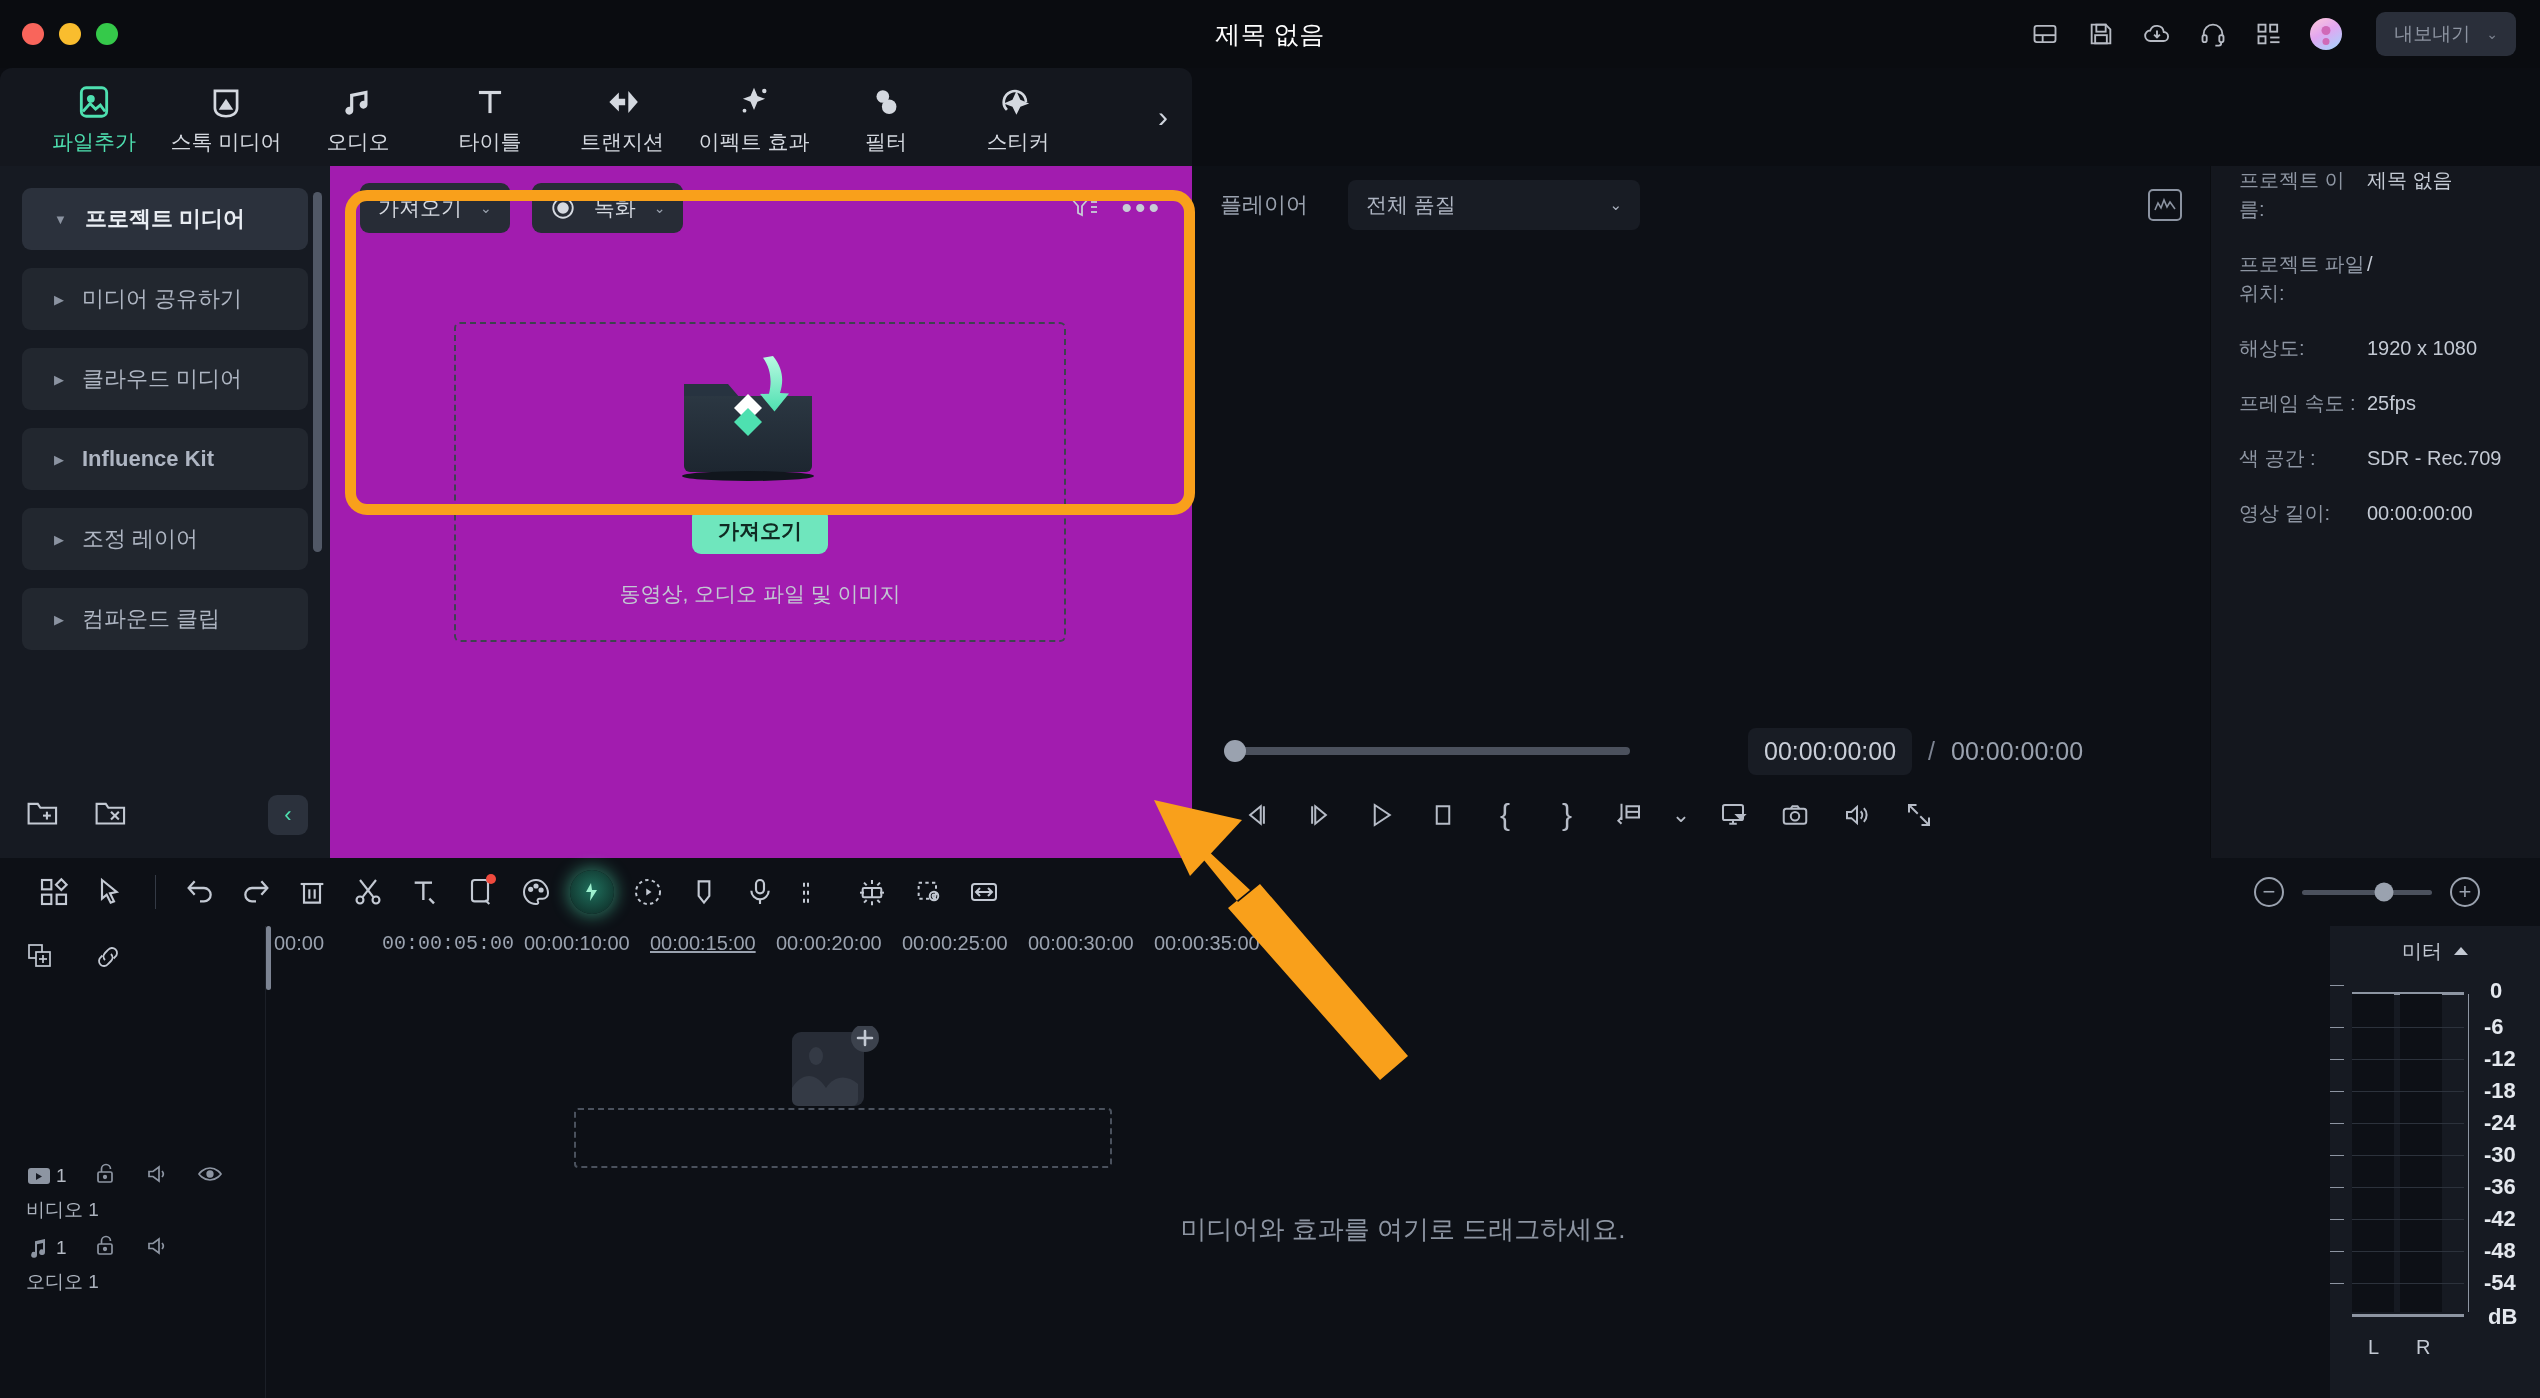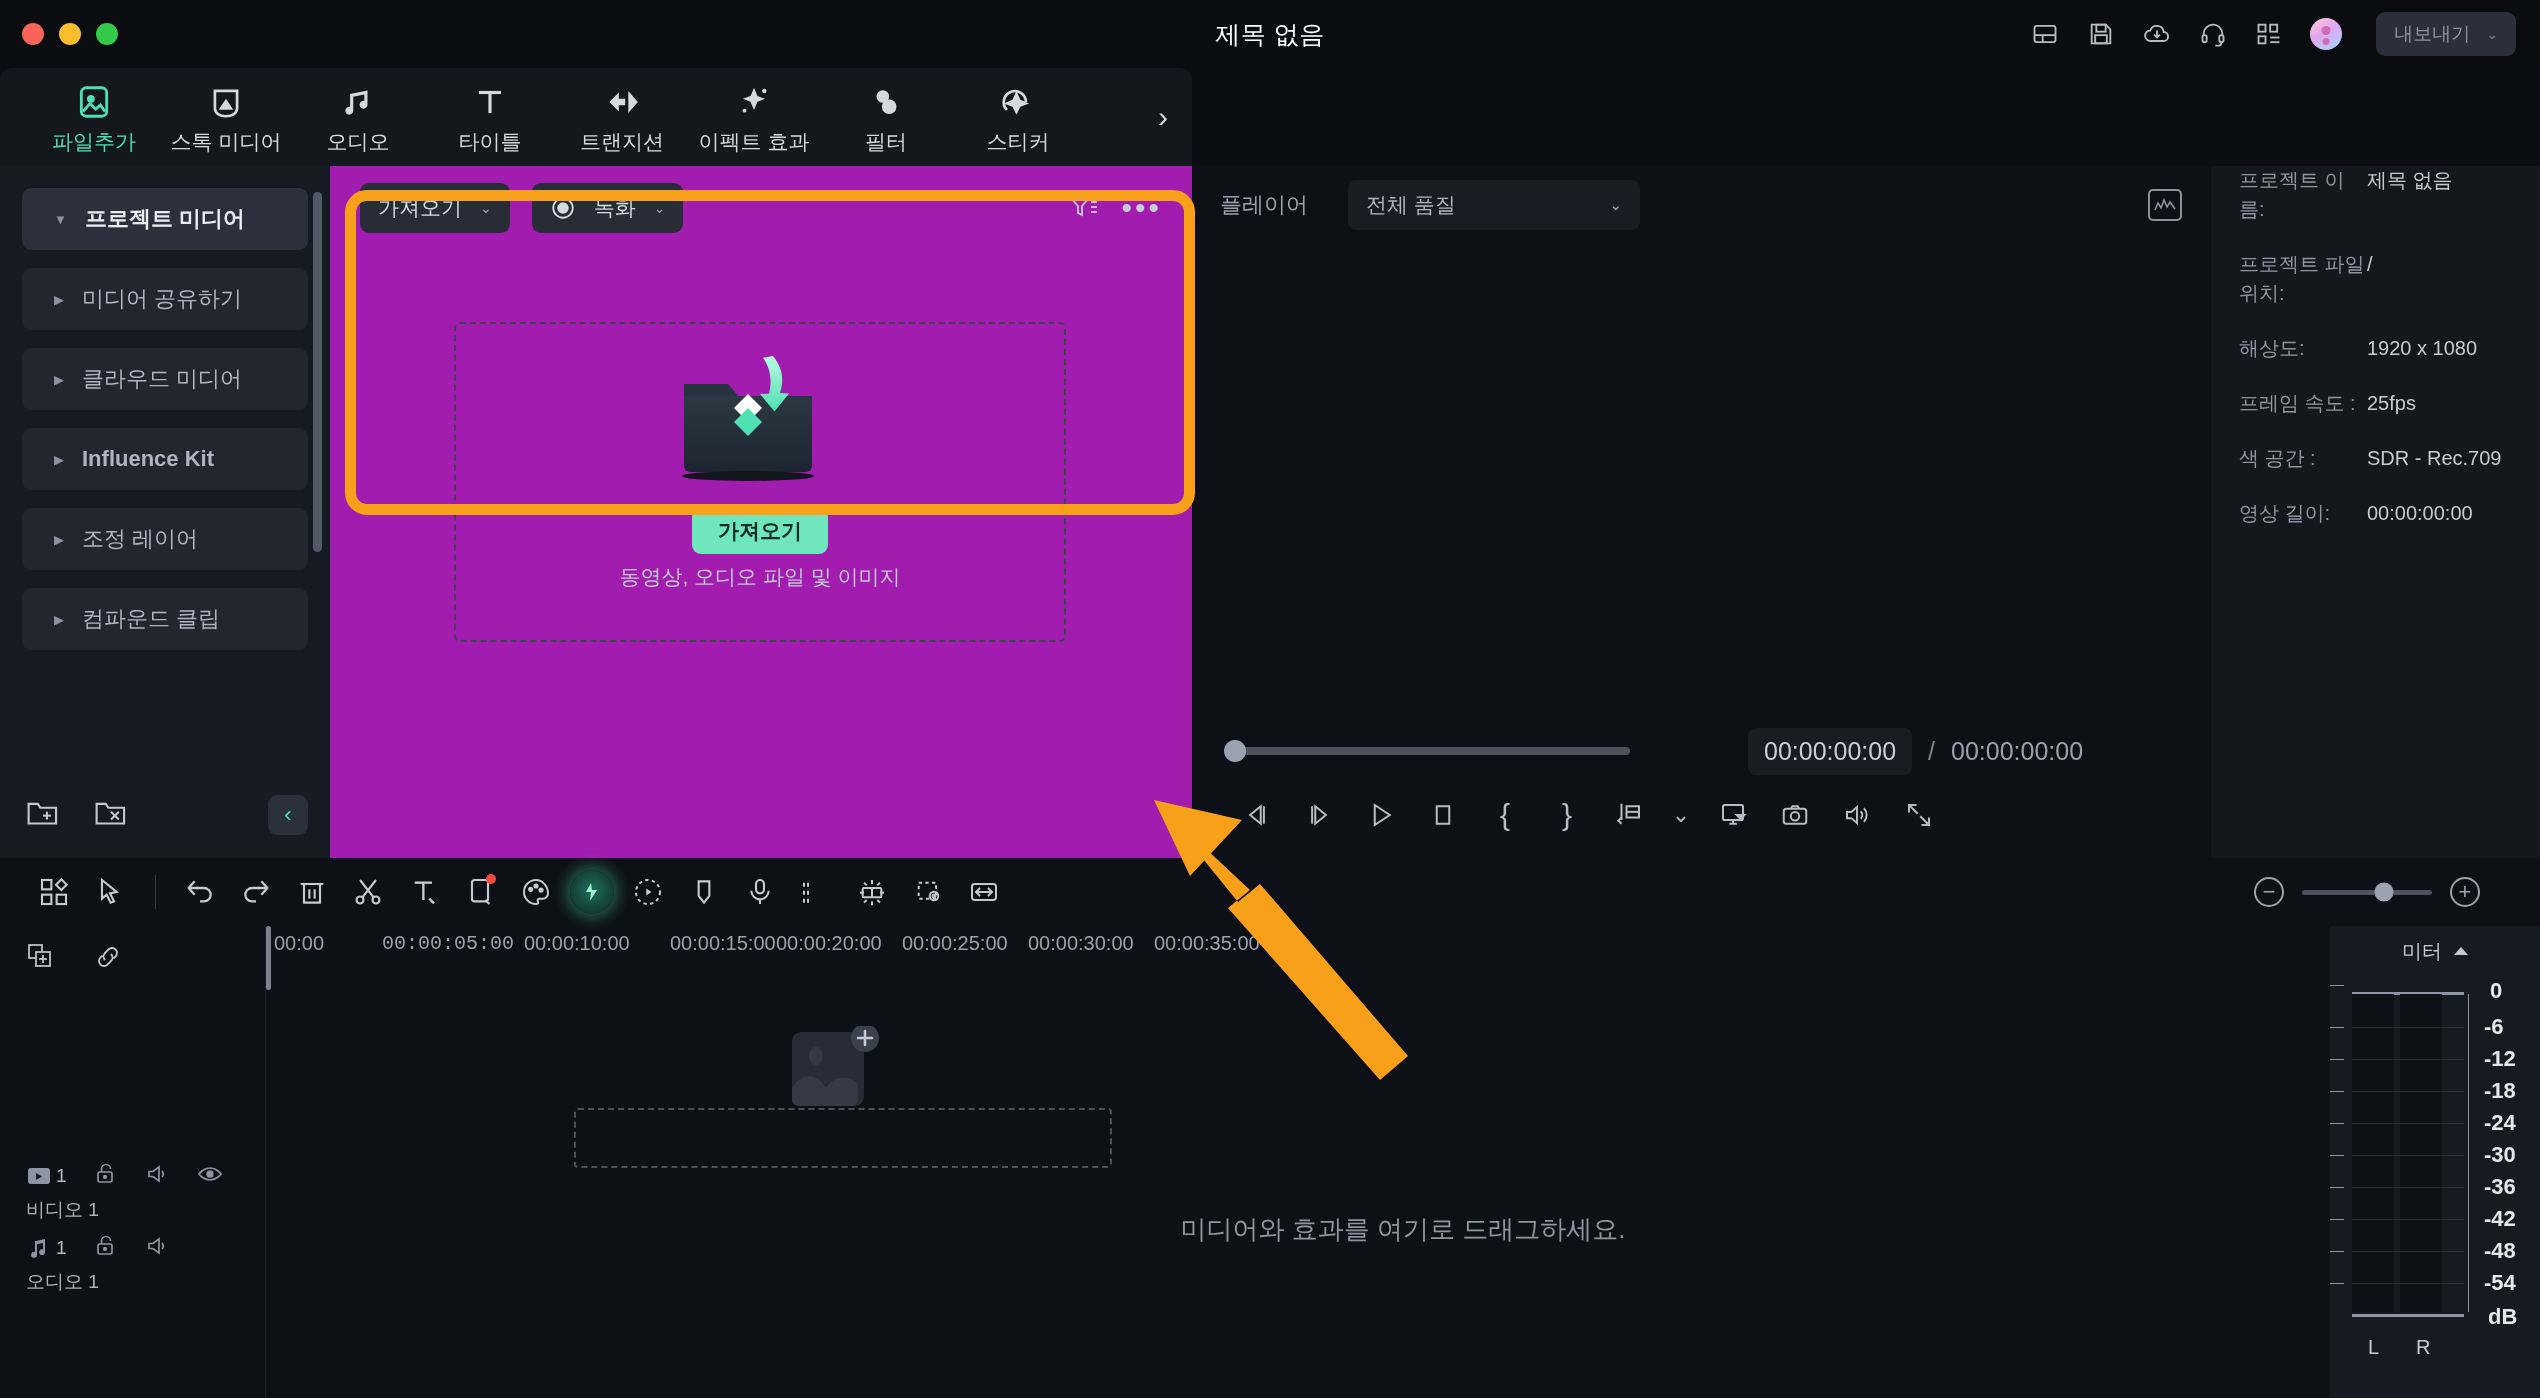--- a/index.html
+++ b/index.html
@@ -81,21 +81,21 @@
   .mt-ico svg{ width:32px; height:30px; }
   .dots{ letter-spacing:3px; font-size:30px; line-height:10px; color:#c7ccd6; }
   .media-body{ flex:1 1 auto; position:relative; }
   .dropzone{ position:absolute; left:124px; top:48px; width:612px; height:320px;
      border:2px dashed #3d434e; border-radius:6px;
      display:flex; flex-direction:column; align-items:center; justify-content:flex-start;
      padding-top:26px; }
   .folder-wrap{ width:200px; height:150px; position:relative; }
   .imp-btn{ margin-top:8px; background:#6fe6bd; color:#0f2a22; font-size:21px; font-weight:bold;
      border-radius:9px; padding:9px 26px; }
-  .drop-cap{ margin-top:9px; font-size:21px; color:#c2c8d2; }
+  .drop-cap{ margin-top:26px; font-size:21px; color:#c2c8d2; }
 
   
   .player{ flex:1 1 auto; background:#0d1016; position:relative; display:flex; flex-direction:column; }
   .player-head{ flex:0 0 78px; display:flex; align-items:center; padding:0 28px; gap:40px; }
   .player-head .plabel{ font-size:22px; color:#9aa2af; }
   .qual{ background:#181c24; border-radius:8px; padding:11px 18px; font-size:21px; color:#aeb5c2;
      width:292px; display:flex; align-items:center; justify-content:space-between; }
   .qual .chev{ font-size:15px; }
   .player-head .spacer{ flex:1 1 auto; }
   .scope-ico{ width:34px; height:32px; border:2px solid #8b93a1; border-radius:5px;
@@ -768,21 +768,21 @@
           <div class="trk-name">오디오 1</div>
         </div>
       </div>
 
       <div class="tl-area">
         <div class="ruler">
           <div class="playhead"></div>
           <div class="rk" style="left:8px;">00:00</div>
           <div class="rk" style="left:116px;font-family:Liberation Mono, monospace;">00:00:05:00</div>
           <div class="rk" style="left:258px;">00:00:10:00</div>
-          <div class="rk" style="left:404px;">00:00:15:00</div>
+          <div class="rk" style="left:384px;text-decoration:underline;">00:00:15:00</div>
           <div class="rk" style="left:510px;">00:00:20:00</div>
           <div class="rk" style="left:636px;">00:00:25:00</div>
           <div class="rk" style="left:762px;">00:00:30:00</div>
           <div class="rk" style="left:888px;">00:00:35:00</div>
         </div>
         <div class="tl-canvas">
           <div class="ghost">
             <svg viewBox="0 0 112 82" width="112" height="82">
               <rect x="6" y="6" width="72" height="74" rx="9" fill="#272c36"></rect>
               <ellipse cx="30" cy="30" rx="7" ry="9" fill="#343a45"></ellipse>

